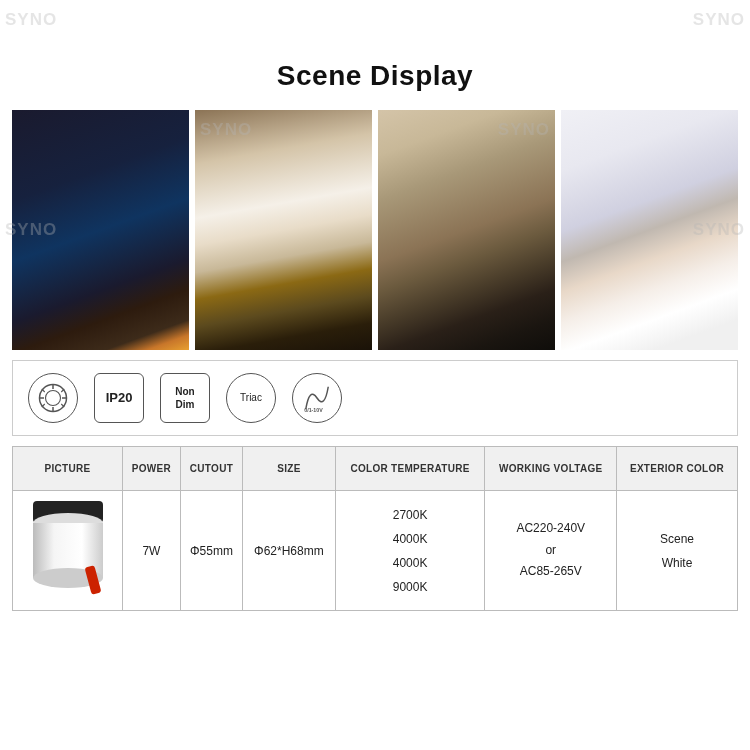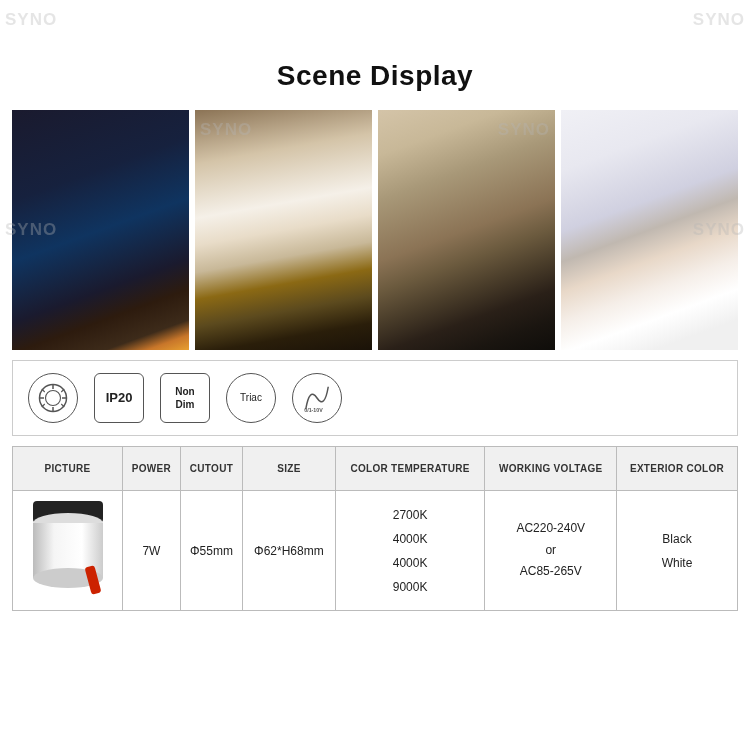--- a/index.html
+++ b/index.html
@@ -273,19 +273,19 @@
       <td>
         <div class="voltage-values">
           <div>AC220-240V</div>
           <div>or</div>
           <div>AC85-265V</div>
         </div>
       </td>
 
       <td>
         <div class="color-values">
-          <div>Black</div>
+          <div>Scene</div>
           <div>White</div>
         </div>
       </td>
     </tr>
   </tbody>
 </table>
 
 </body></html>

